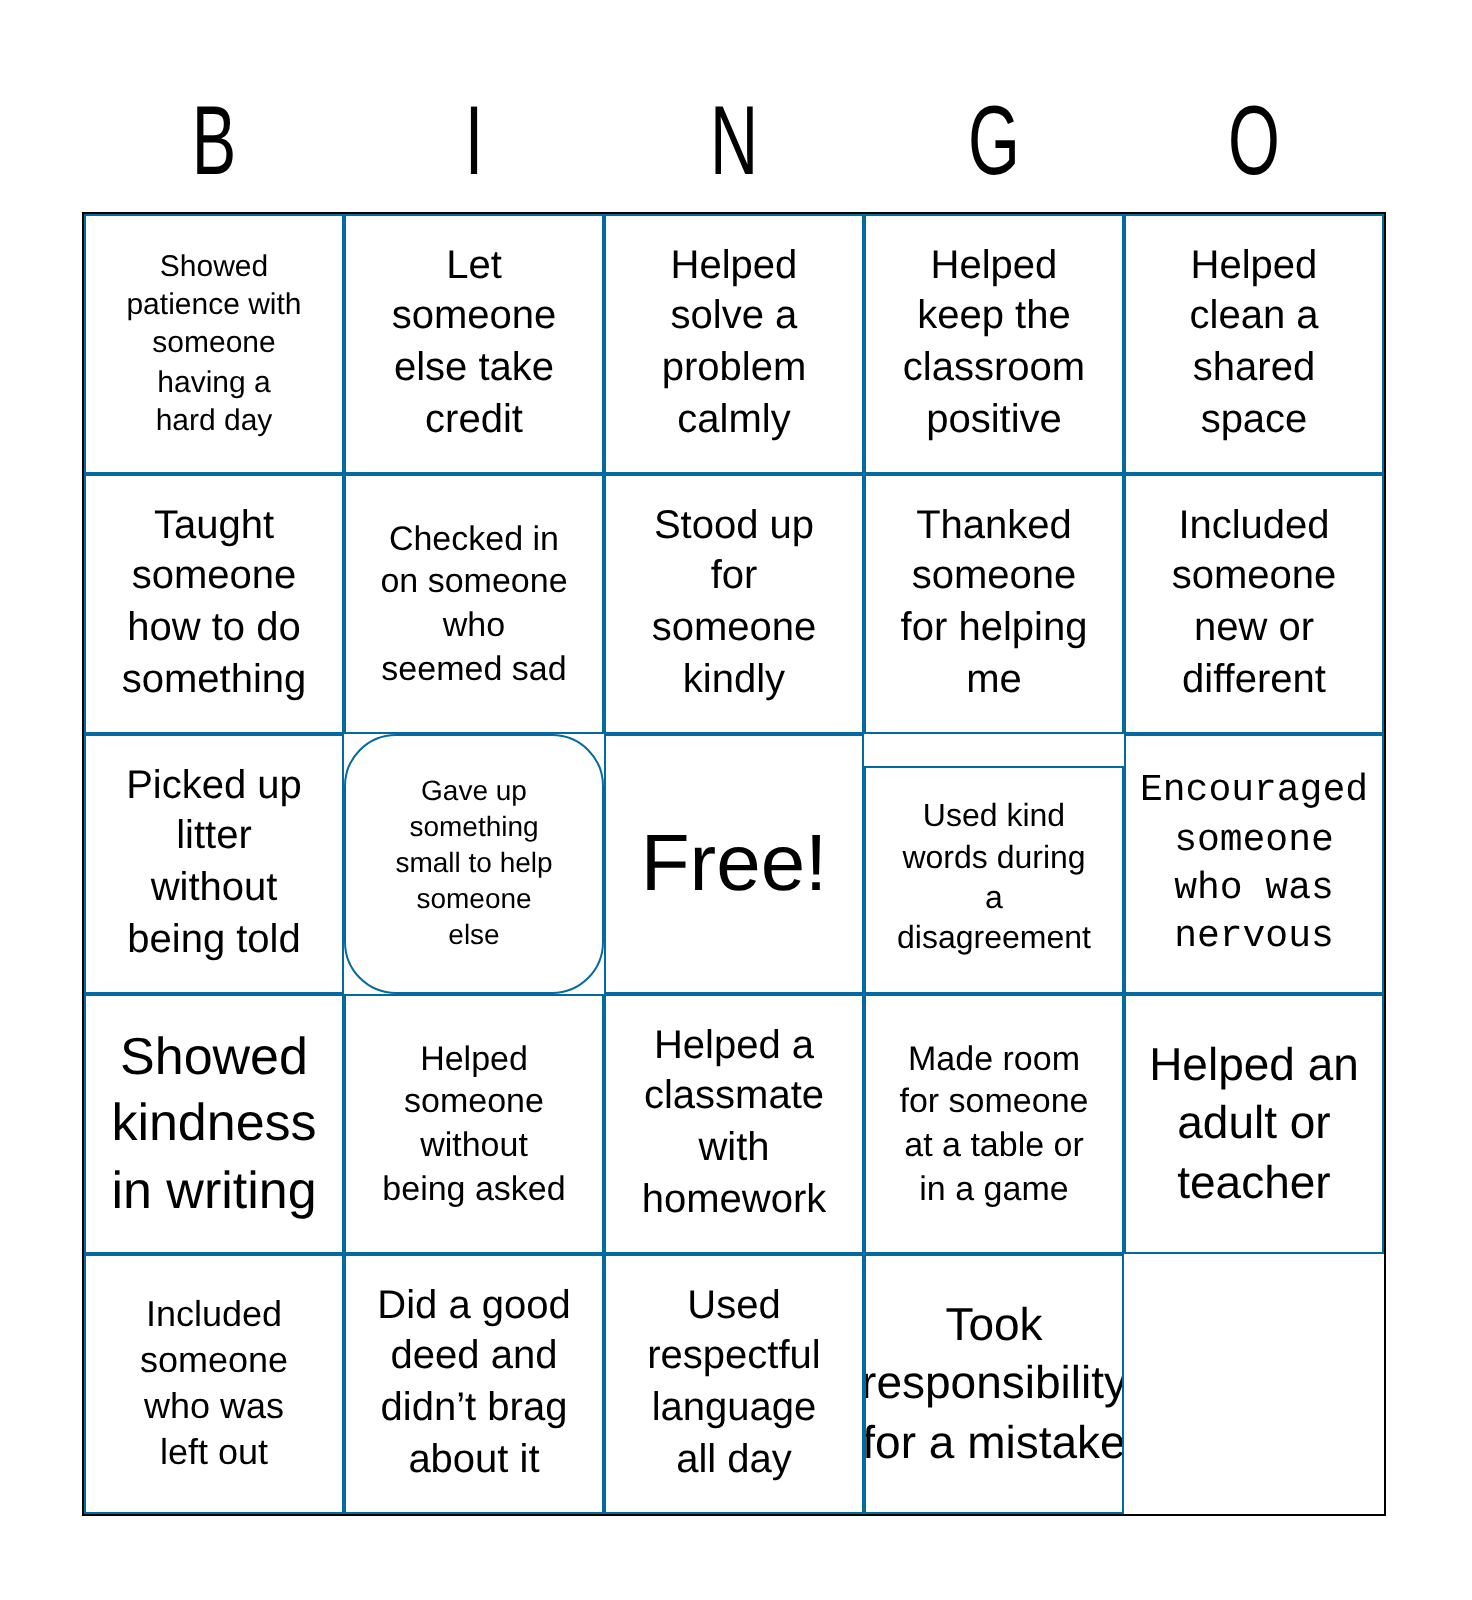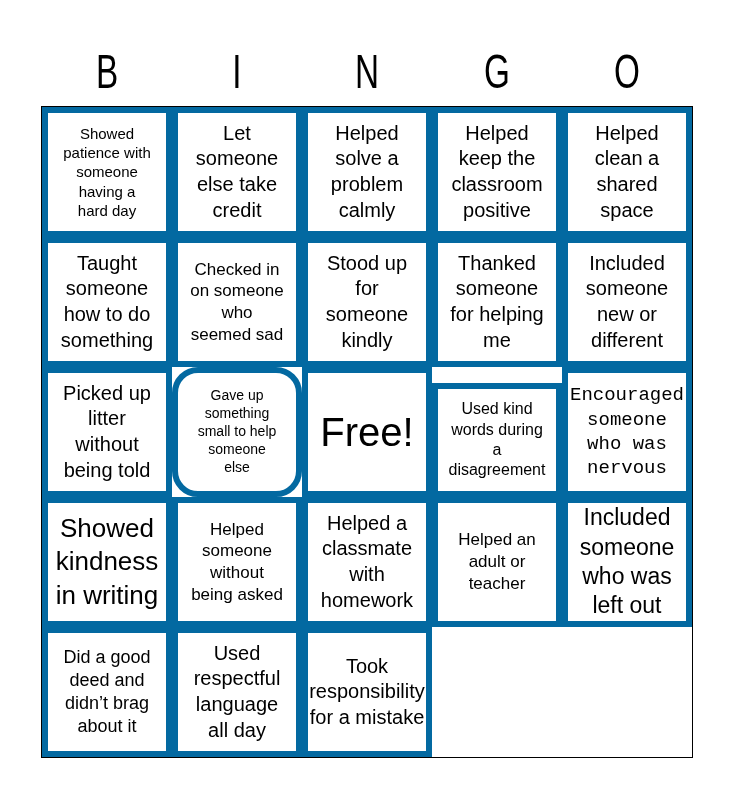--- a/index.html
+++ b/index.html
@@ -42,21 +42,21 @@
   }
   
   .grid {
     display: grid;
     grid-template-columns: repeat(5, 130px);
     grid-auto-rows: 130px;
     border: 1px solid #000000;
     background: #ffffff;
   }
   .cell {
-    border: 6px solid #0369a1;
+    border: 1px solid #0369a1;
     box-sizing: border-box;
     display: flex;
     align-items: center;
     justify-content: center;
     text-align: center;
     white-space: pre-line;
     line-height: 1.28;
     font-size: 20px;
     padding: 2px;
     overflow: hidden;
@@ -152,20 +152,24 @@
 kindness
 in writing</div>
       <div class="cell">Helped
 someone
 without
 being asked</div>
       <div class="cell">Helped a
 classmate
 with
 homework</div>
+      <div class="cell">Made room
+for someone
+at a table or
+in a game</div>
       <div class="cell">Helped an
 adult or
 teacher</div>
       <div class="cell">Included
 someone
 who was
 left out</div>
       <div class="cell">Did a good
 deed and
 didn’t brag

